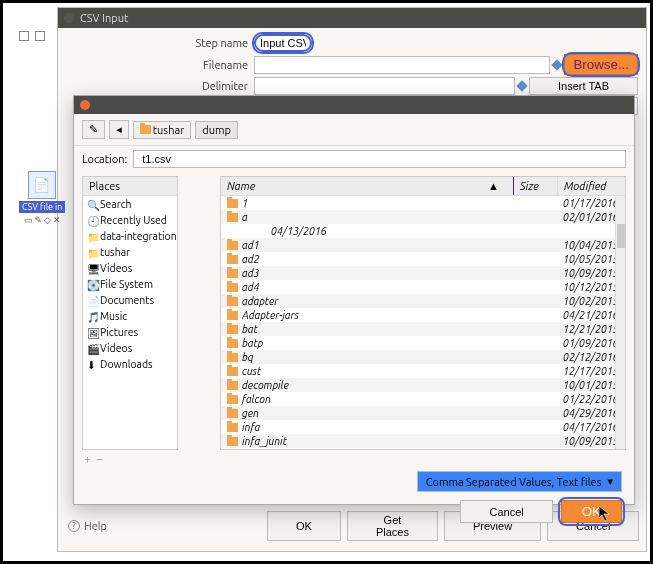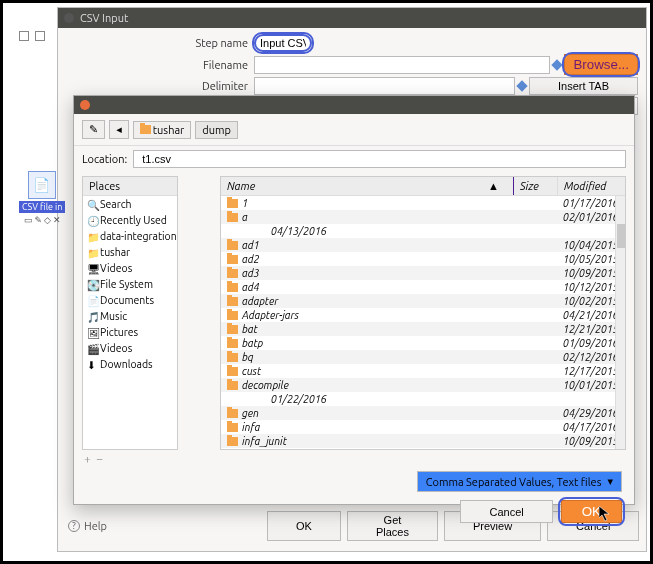--- a/index.html
+++ b/index.html
@@ -381,20 +381,24 @@
           </div>
           <div class="row">
             <div class="c-name">
               <span class="folder-ic"></span>
               <span>decompile</span>
             </div>
             <div class="c-size"></div>
             <div class="c-mod">10/01/2015</div>
           </div>
           <div class="row">
+            <div class="c-name">
+              <span class="folder-ic"></span>
+              <span>falcon</span>
+            </div>
             <div class="c-size"></div>
             <div class="c-mod">01/22/2016</div>
           </div>
           <div class="row">
             <div class="c-name">
               <span class="folder-ic"></span>
               <span>gen</span>
             </div>
             <div class="c-size"></div>
             <div class="c-mod">04/29/2016</div>

